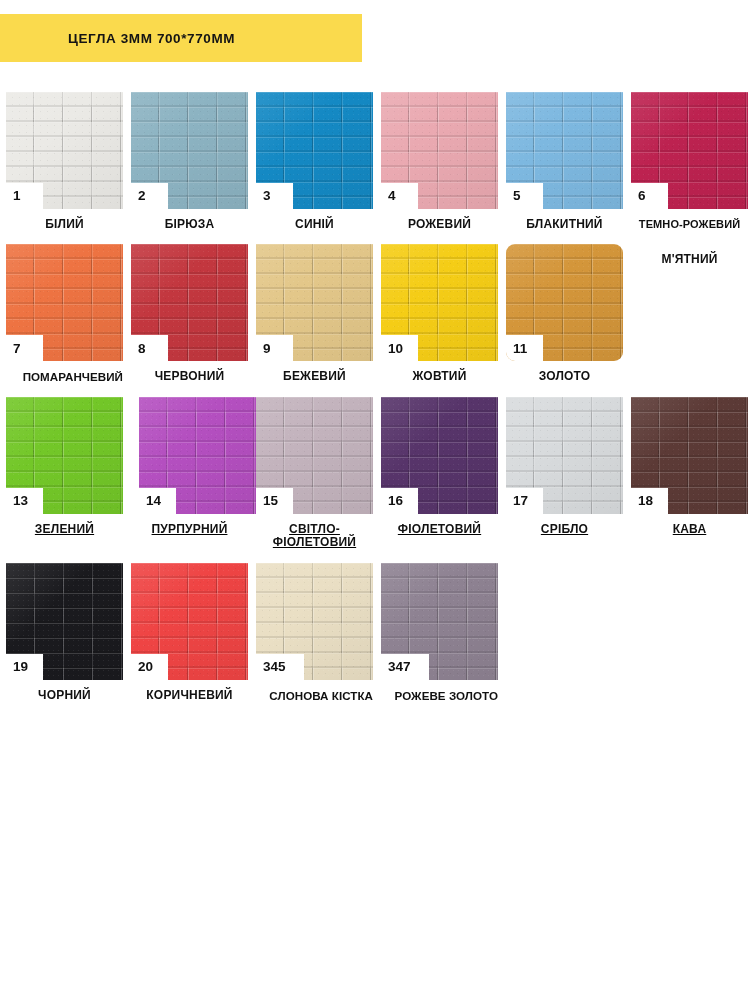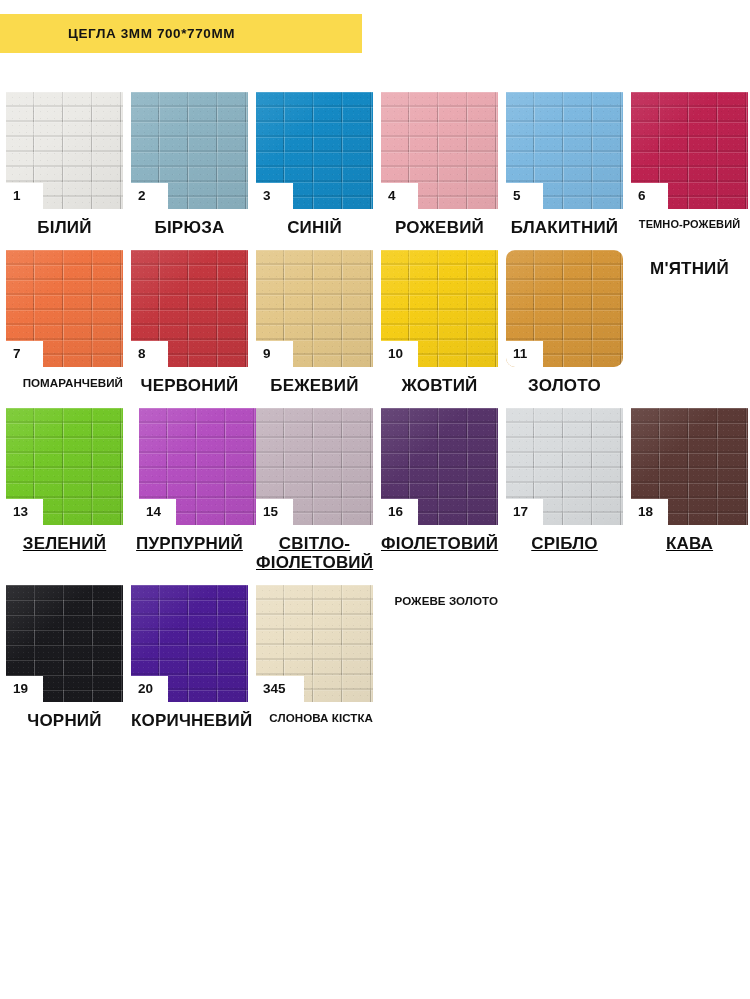--- a/index.html
+++ b/index.html
@@ -14,21 +14,21 @@
     overflow: hidden;
     position: relative;
   }
 
   
   .banner {
     position: absolute;
     left: 0;
     top: 14px;
     width: 362px;
-    height: 39px;
+    height: 48px;
     background: #fada4d;
     display: flex;
     align-items: center;
   }
   .banner-title {
     margin-left: 68px;
     font-size: 13.5px;
     font-weight: bold;
     letter-spacing: 0.6px;
     color: #141414;
@@ -169,21 +169,21 @@
     font-size: 13.5px;
     font-weight: bold;
     color: #111111;
     line-height: 1;
   }
   .badge.wide { min-width: 48px; }
 
   .label {
     margin-top: 9px;
     text-align: center;
-    font-size: 17px;
+    font-size: 12px;
     font-weight: bold;
     color: #111111;
     letter-spacing: 0.2px;
     line-height: 1.12;
     white-space: pre-line;
   }
   .label.sm { font-size: 11px; letter-spacing: 0.1px; }
   .label.md { font-size: 11.6px; letter-spacing: 0.05px; text-align: right; }
 
   .row-1 { margin-bottom: 13px; }
@@ -401,21 +401,21 @@
           <div class="brick"></div>
           <div class="noise"></div>
           <div class="sheen"></div>
           <div class="badge">
             <span>19</span>
           </div>
         </div>
         <div class="label">ЧОРНИЙ</div>
       </div>
       <div class="cell">
-        <div class="swatch" style="background: #4c1d95;">
+        <div class="swatch" style="background: #ef4444;">
           <div class="brick"></div>
           <div class="noise"></div>
           <div class="sheen"></div>
           <div class="badge">
             <span>20</span>
           </div>
         </div>
         <div class="label">КОРИЧНЕВИЙ</div>
       </div>
       <div class="cell">
@@ -423,16 +423,24 @@
           <div class="brick"></div>
           <div class="noise"></div>
           <div class="sheen"></div>
           <div class="badge wide">
             <span>345</span>
           </div>
         </div>
         <div class="label md">СЛОНОВА КІСТКА</div>
       </div>
       <div class="cell">
+        <div class="swatch" style="background: rgb(142, 130, 146);">
+          <div class="brick"></div>
+          <div class="noise"></div>
+          <div class="sheen"></div>
+          <div class="badge wide">
+            <span>347</span>
+          </div>
+        </div>
         <div class="label md">РОЖЕВЕ ЗОЛОТО</div>
       </div>
     </div>
   </div>
 
 </body></html>

